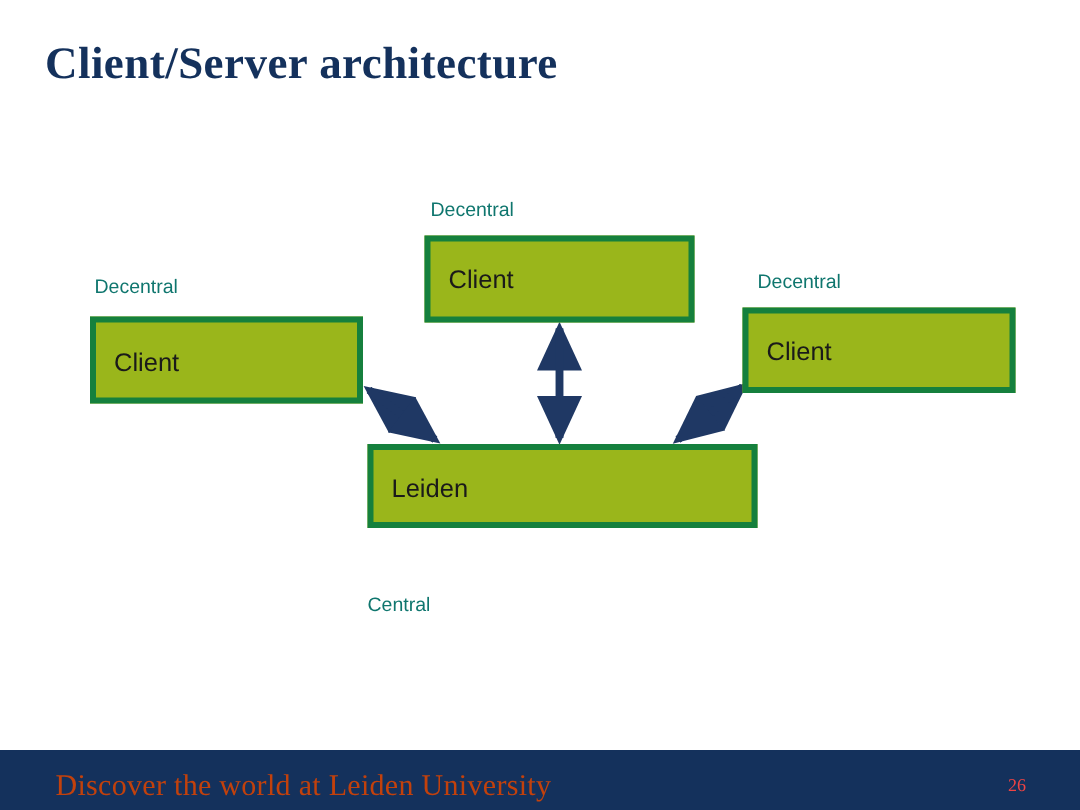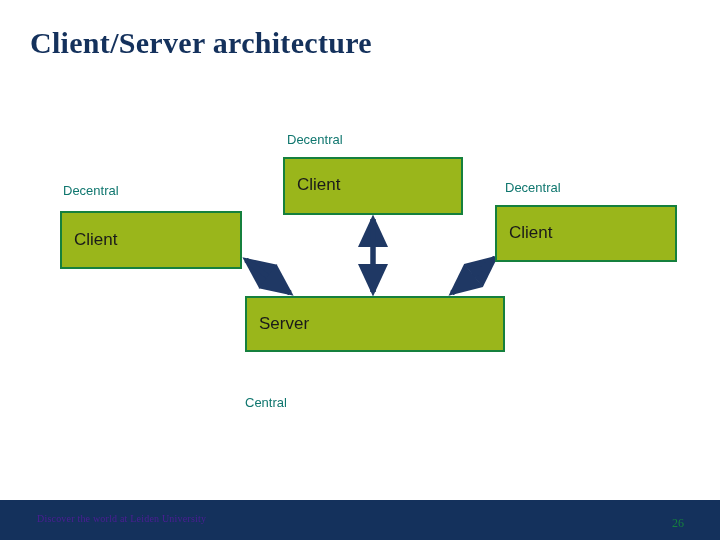--- a/index.html
+++ b/index.html
@@ -30,21 +30,21 @@
     font-family: "Liberation Serif", serif;
     font-weight: bold;
     font-size: 30px;
     color: #14315c;
     letter-spacing: 0.3px;
     white-space: nowrap;
   }
   .box {
     position: absolute;
     background: #9ab61b;
-    border: 2px solid #15803d;
+    border: 4px solid #15803d;
     box-sizing: border-box;
   }
   .box-label {
     position: absolute;
     left: 12px;
     font-size: 17px;
     color: #1a1a1a;
     font-family: "Liberation Sans", sans-serif;
   }
   .caption {
@@ -110,32 +110,32 @@
     top: 500px;
     width: 720px;
     height: 40px;
     background: #14315c;
   }
   #footer-text {
     position: absolute;
     left: 37px;
     top: 513px;
     font-family: "Liberation Serif", serif;
-    font-size: 10px;
-    color: #4c1d95;
+    font-size: 20px;
+    color: #c2410c;
     letter-spacing: 0.2px;
     white-space: nowrap;
   }
   #footer-page {
     position: absolute;
     left: 672px;
     top: 516px;
     font-family: "Liberation Serif", serif;
     font-size: 12px;
-    color: #15803d;
+    color: #ef4444;
     white-space: nowrap;
   }
 </style>
 </head>
 <body>
 
 <div id="slide">
 
   <div id="slide-title">Client/Server architecture</div>
 
@@ -174,21 +174,21 @@
 
   <div class="box" id="box-client-left">
     <span class="box-label">Client</span>
   </div>
 
   <div class="box" id="box-client-right">
     <span class="box-label">Client</span>
   </div>
 
   <div class="box" id="box-server">
-    <span class="box-label">Server</span>
+    <span class="box-label">Leiden</span>
   </div>
 
   <div class="caption" id="caption-central">Central</div>
 
   <div id="footer-bar"></div>
   <div id="footer-text">Discover the world at Leiden University</div>
   <div id="footer-page">26</div>
 
 </div>
 

